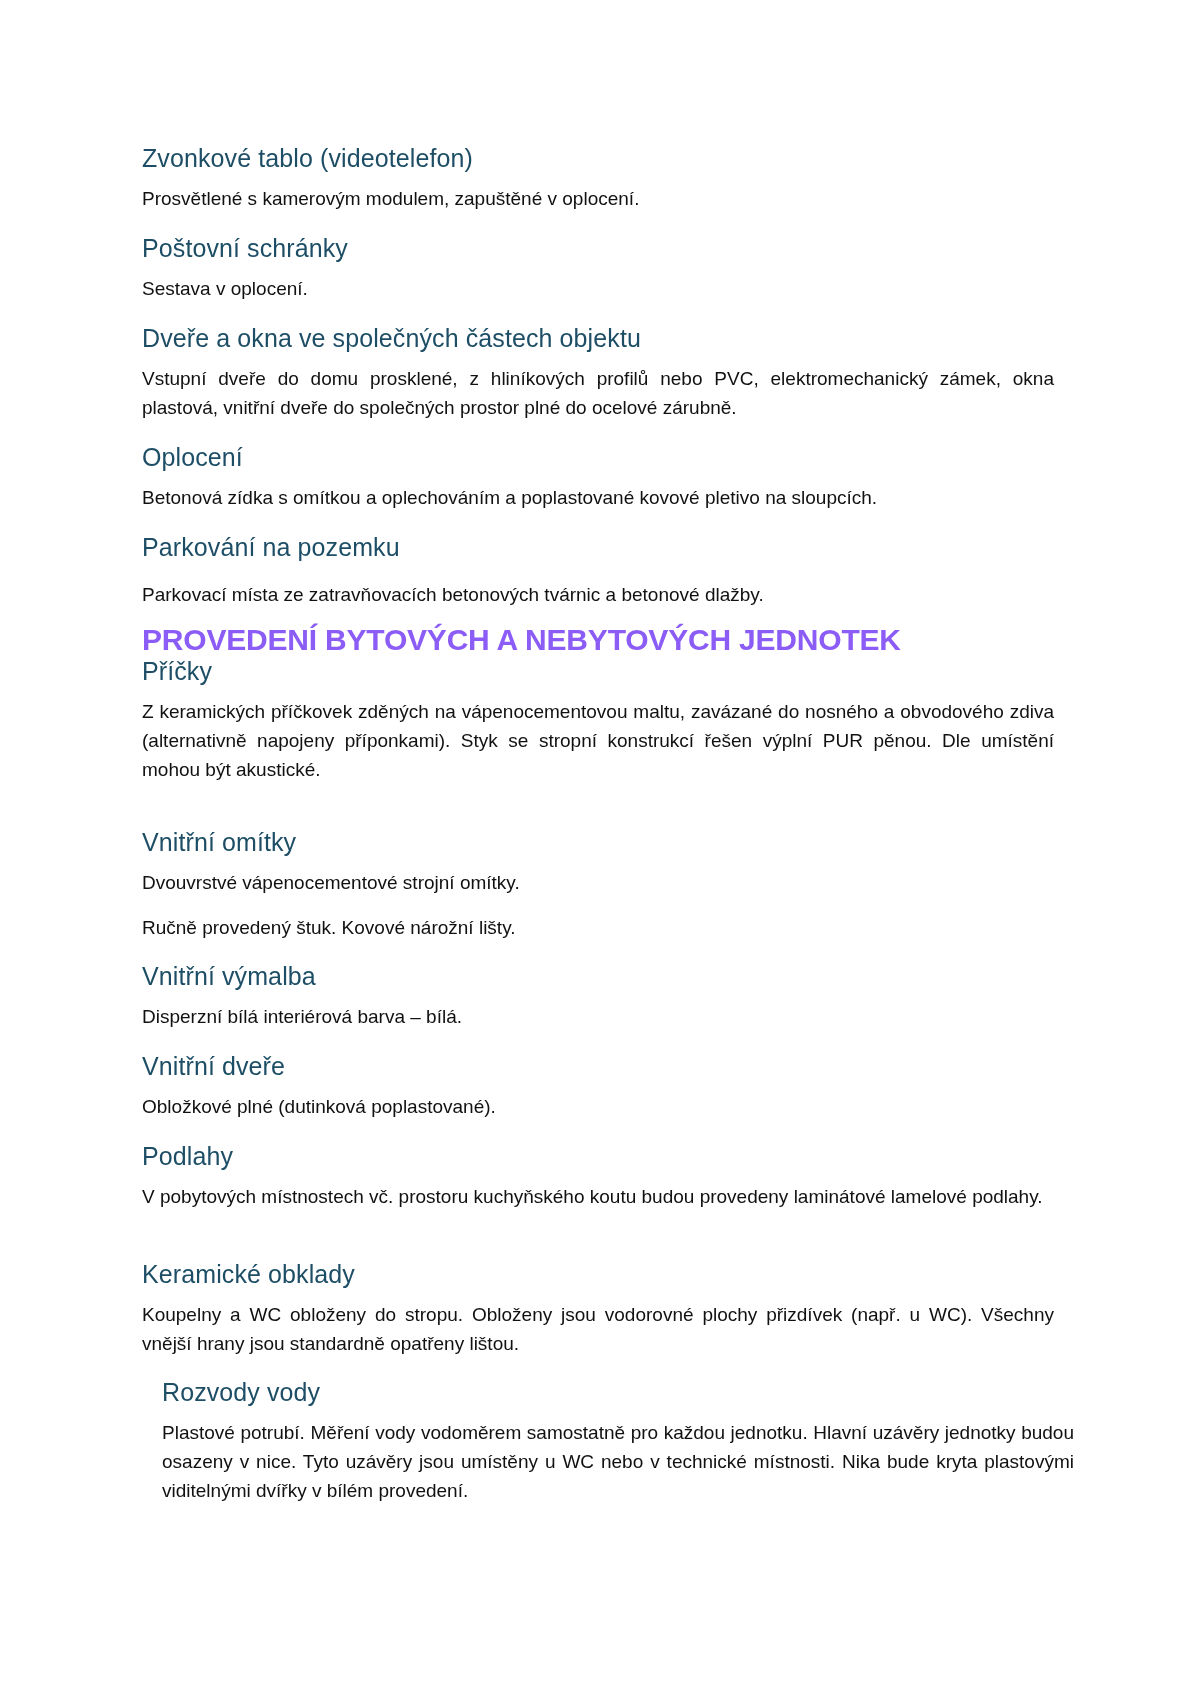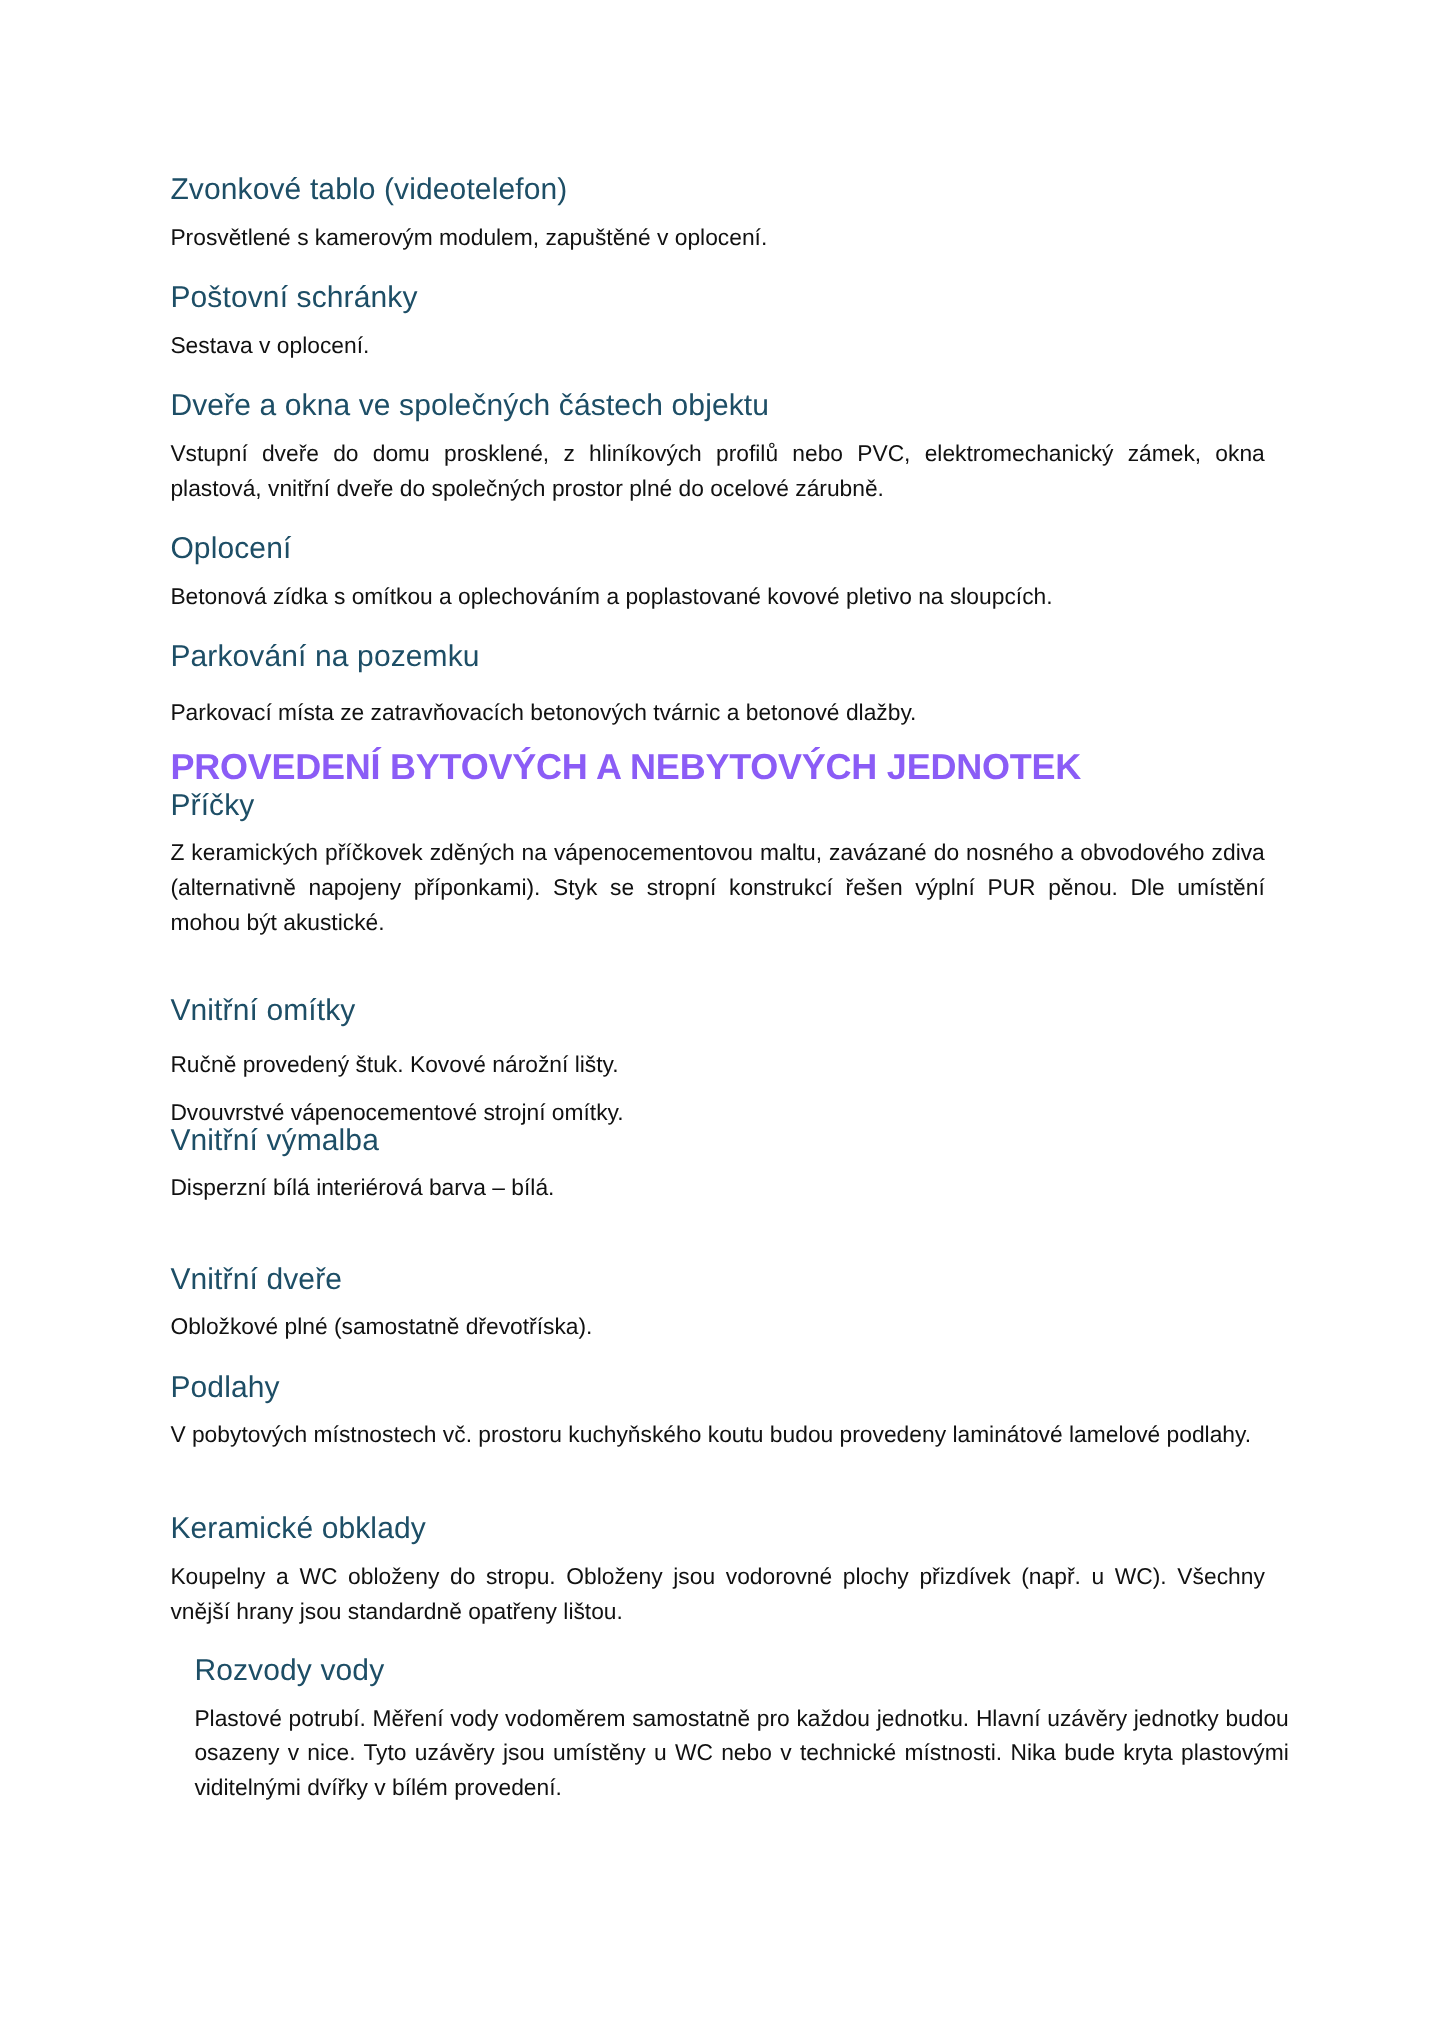--- a/index.html
+++ b/index.html
@@ -57,32 +57,32 @@
     <h1 class="h1">PROVEDENÍ BYTOVÝCH A NEBYTOVÝCH JEDNOTEK</h1>
   </div>
 
   <div class="sec" style="top:656px;">
     <h2 class="h2">Příčky</h2>
     <p class="p last" style="margin-top:11px;">Z keramických příčkovek zděných na vápenocementovou maltu, zavázané do nosného a obvodového zdiva (alternativně napojeny příponkami). Styk se stropní konstrukcí řešen výplní PUR pěnou. Dle umístění mohou být akustické.</p>
   </div>
 
   <div class="sec" style="top:827px;">
     <h2 class="h2">Vnitřní omítky</h2>
+    <p class="p" style="margin-top:11px;">Dvouvrstvé vápenocementové strojní omítky.</p>
     <p class="p" style="margin-top:16px;">Ručně provedený štuk. Kovové nárožní lišty.</p>
-    <p class="p" style="margin-top:11px;">Dvouvrstvé vápenocementové strojní omítky.</p>
   </div>
 
-  <div class="sec" style="top:935px;">
+  <div class="sec" style="top:961px;">
     <h2 class="h2">Vnitřní výmalba</h2>
     <p class="p" style="margin-top:11px;">Disperzní bílá interiérová barva – bílá.</p>
   </div>
 
   <div class="sec" style="top:1051px;">
     <h2 class="h2">Vnitřní dveře</h2>
-    <p class="p" style="margin-top:11px;">Obložkové plné (samostatně dřevotříska).</p>
+    <p class="p" style="margin-top:11px;">Obložkové plné (dutinková poplastované).</p>
   </div>
 
   <div class="sec" style="top:1141px;">
     <h2 class="h2">Podlahy</h2>
     <p class="p last" style="margin-top:11px;">V pobytových místnostech vč. prostoru kuchyňského koutu budou provedeny laminátové lamelové podlahy.</p>
   </div>
 
   <div class="sec" style="top:1259px;">
     <h2 class="h2">Keramické obklady</h2>
     <p class="p last" style="margin-top:11px;">Koupelny a WC obloženy do stropu. Obloženy jsou vodorovné plochy přizdívek (např. u WC). Všechny vnější hrany jsou standardně opatřeny lištou.</p>

